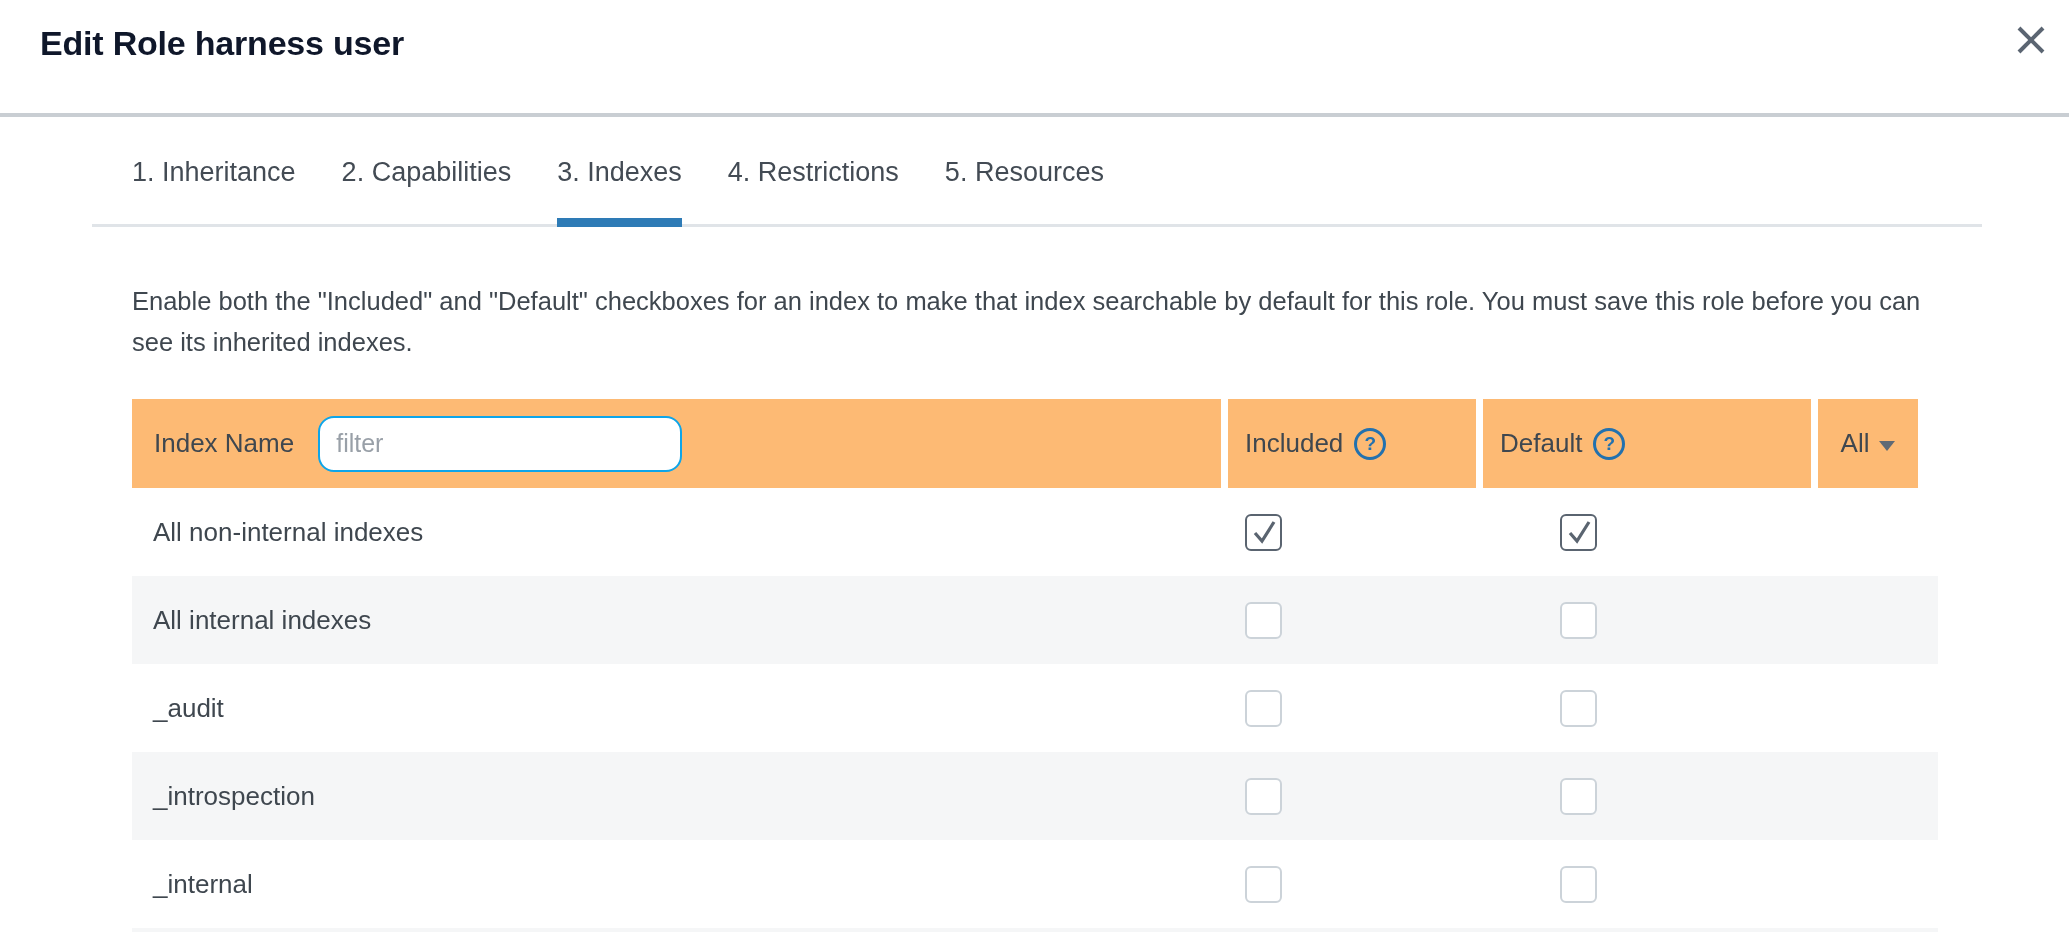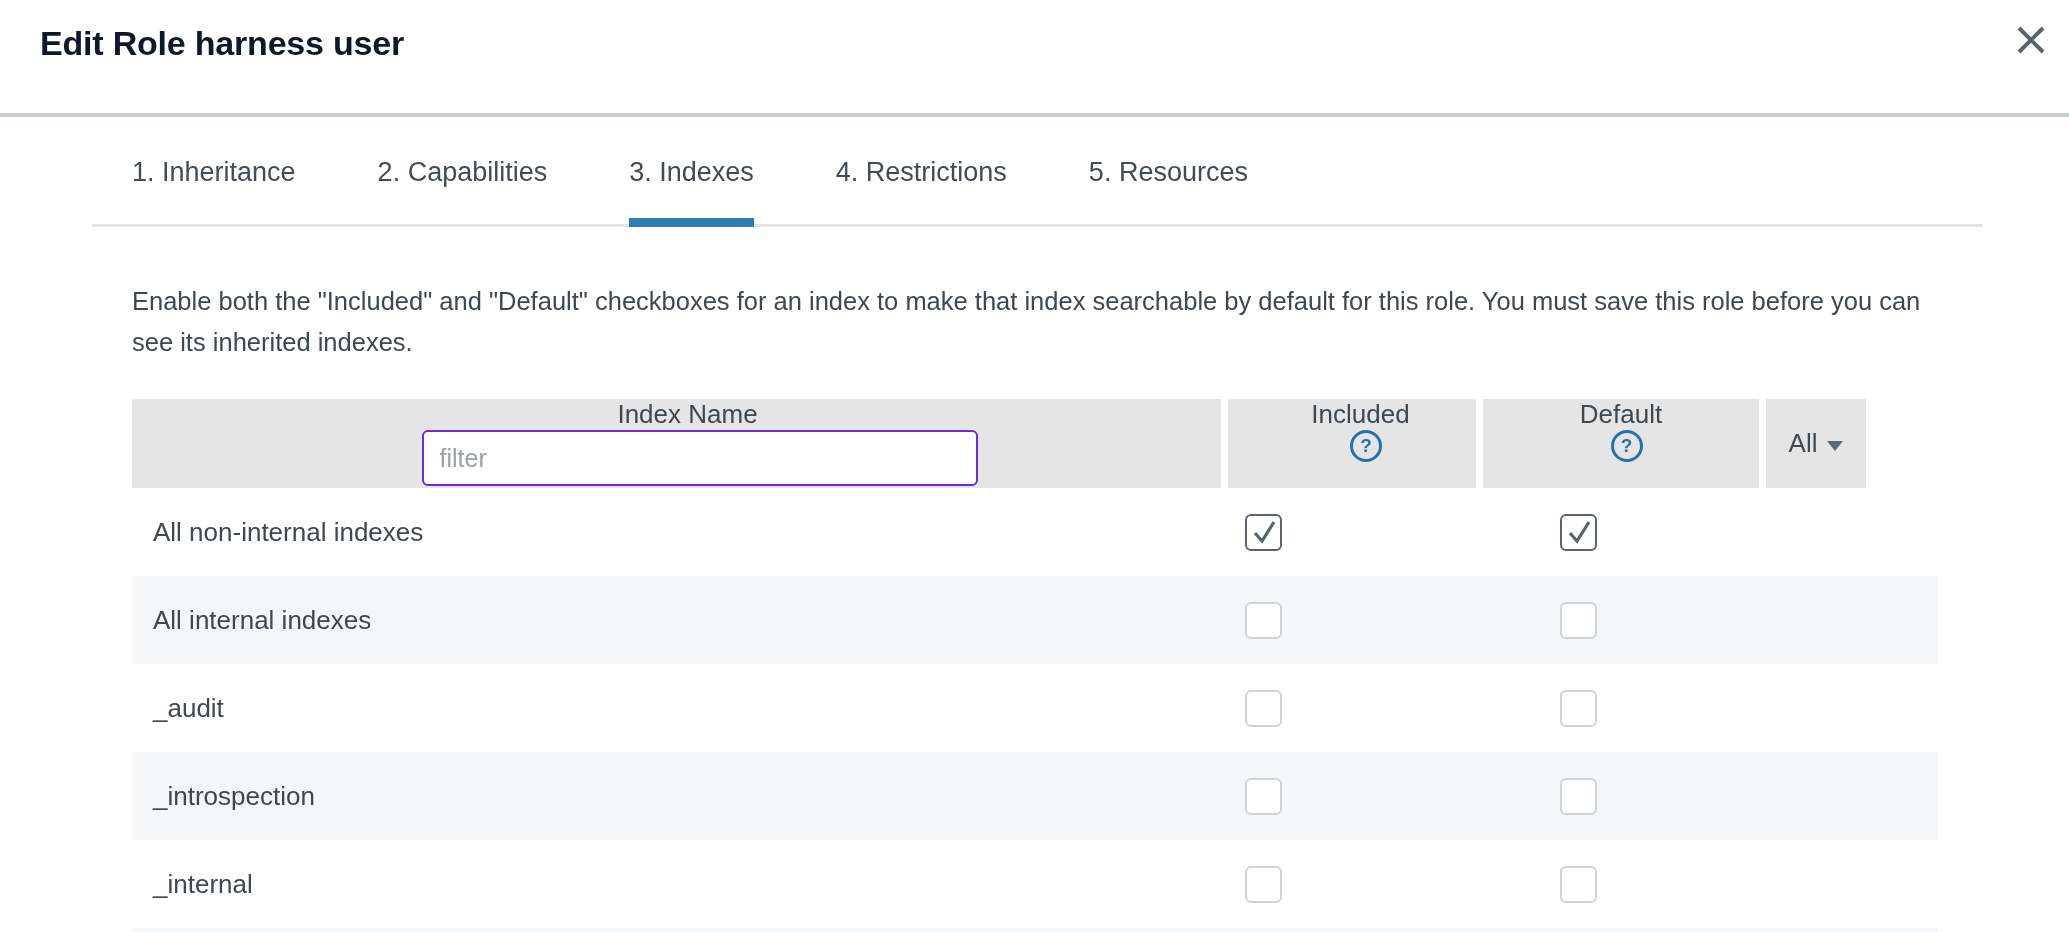--- a/index.html
+++ b/index.html
@@ -35,21 +35,21 @@
     height: 40px;
     display: flex;
     align-items: center;
     justify-content: center;
     cursor: pointer;
   }
 
   
   .tabs {
     display: flex;
-    gap: 82px;
+    gap: 46px;
     margin: 0 87px 0 92px;
     padding-left: 40px;
     border-bottom: 3px solid #e0e4e8;
   }
   .tab {
     position: relative;
     padding: 40px 0 36px;
     font-size: 27px;
     color: #434b54;
     cursor: pointer;
@@ -72,38 +72,37 @@
     font-size: 25.5px;
     line-height: 41px;
     color: #3f474f;
   }
 
   
   .index-table { margin: 36px 0 0 132px; width: 1806px; }
 
   .thead { display: flex; gap: 7px; height: 89px; }
   .th {
-    background: #e5e5e5;
+    background: #fdba74;
     display: flex;
     align-items: center;
     font-size: 26px;
     color: #3f474f;
-    flex-direction: column;
   }
   .th-index    { width: 1089px; padding-left: 22px; }
   .th-included { width: 248px;  padding-left: 17px; }
-  .th-default  { width: 276px;  }
+  .th-default  { width: 328px;  padding-left: 17px; }
   .th-all      { width: 100px;  justify-content: center; cursor: pointer; }
 
   .filter-input {
     margin-left: 24px;
-    width: 556px;
+    width: 364px;
     height: 56px;
-    border: 2px solid #6d28d9;
-    border-radius: 6px;
+    border: 2px solid #0ea5e9;
+    border-radius: 16px;
     background: #ffffff;
     font-family: "Liberation Sans", sans-serif;
     font-size: 25px;
     color: #3f474f;
     padding: 0 16px;
     outline: none;
   }
   .filter-input::placeholder { color: #99a0a8; }
 
   .help-icon {

